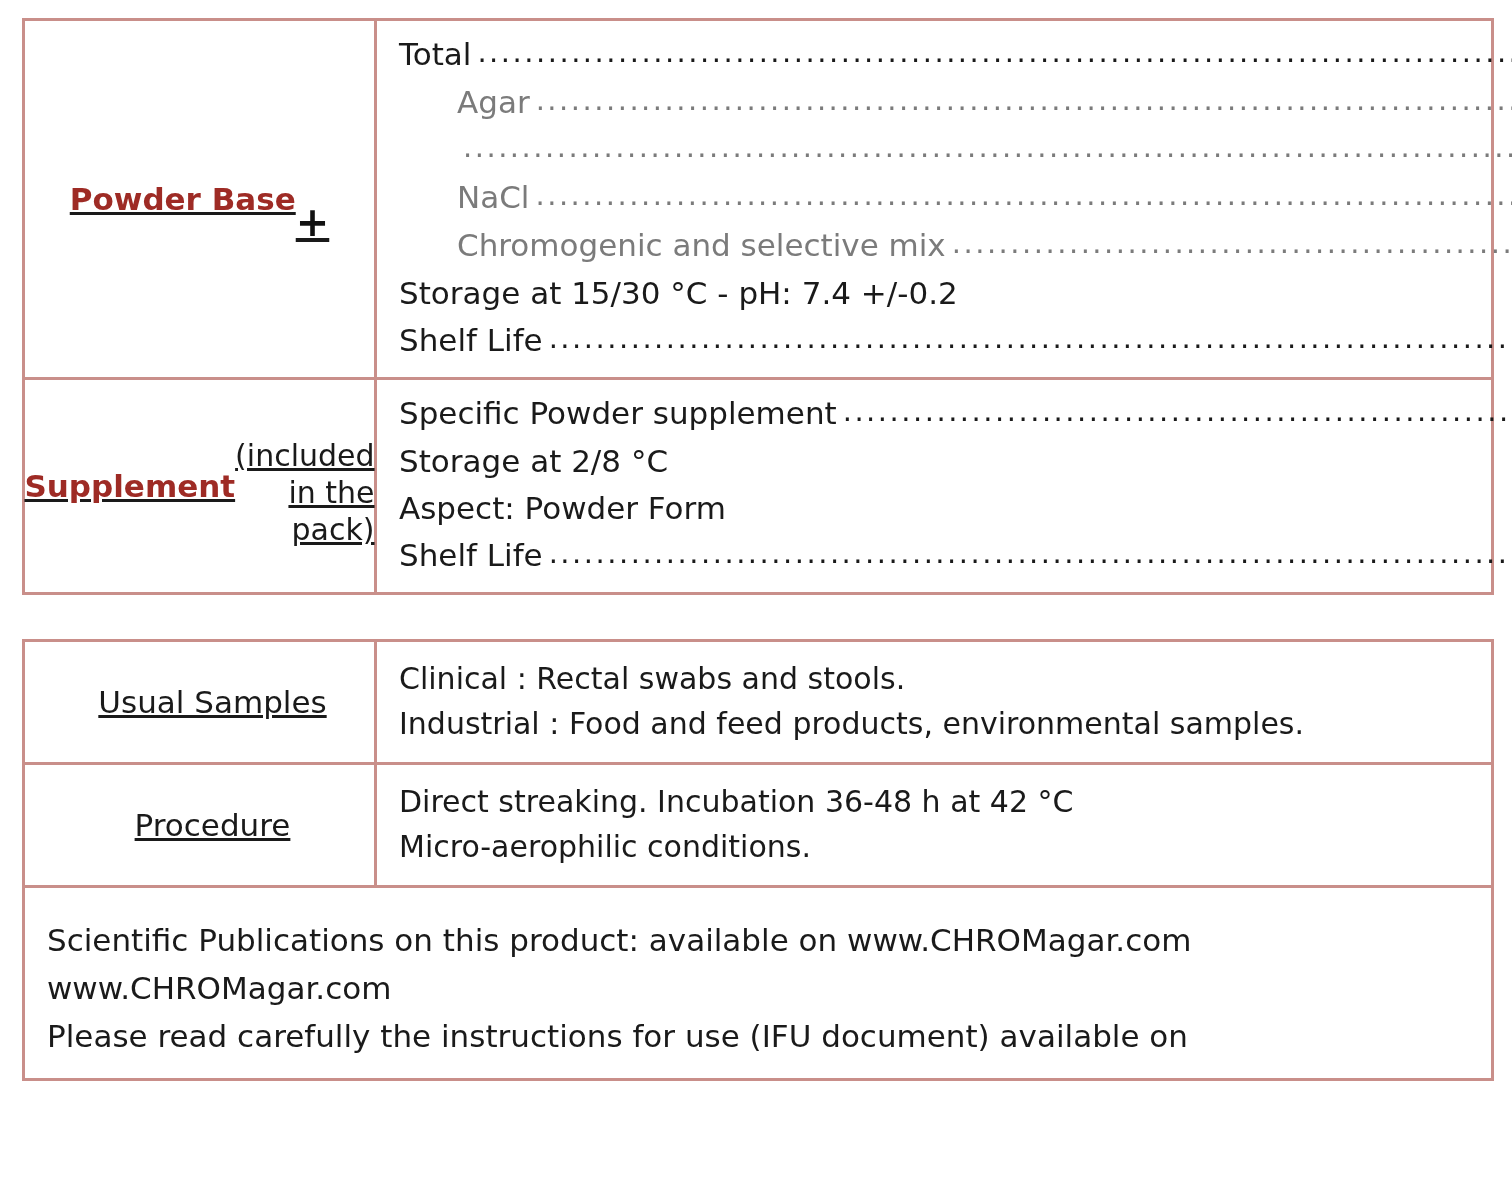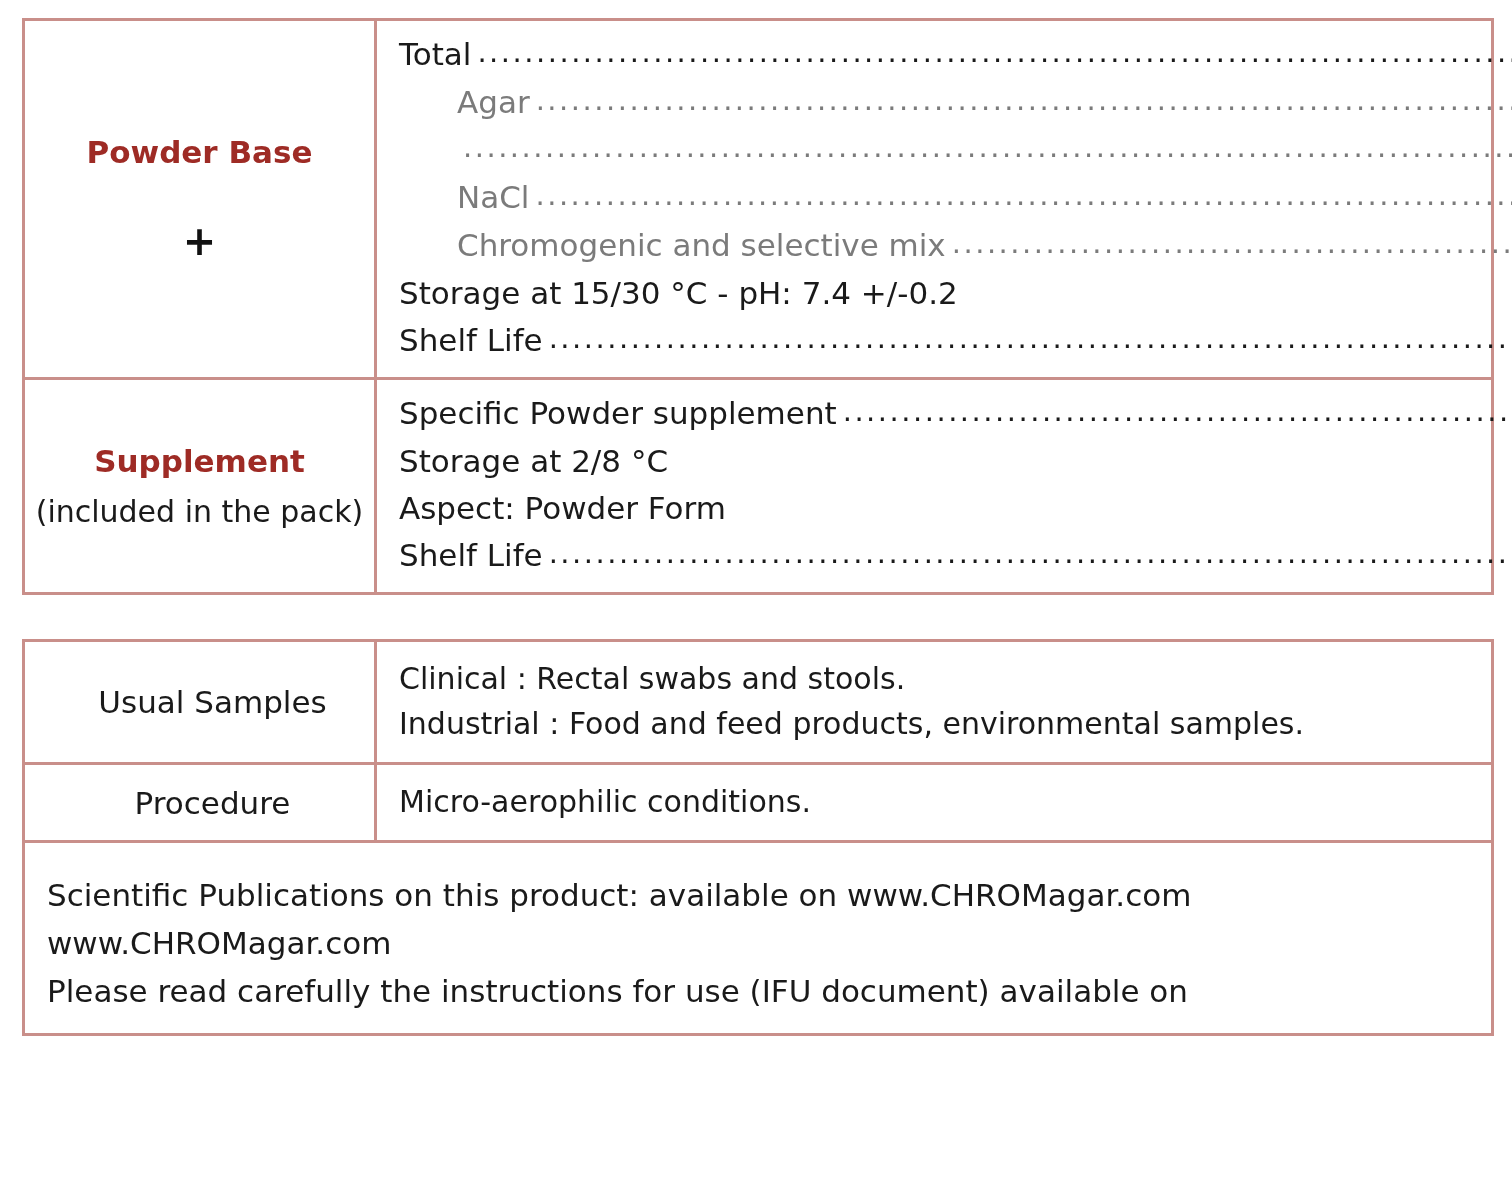--- a/index.html
+++ b/index.html
@@ -38,25 +38,26 @@
   }
   .tbl .row + .row {
     border-top: 3px solid #c98f8a;
   }
   .cell-label {
     width: 352px;
     flex: 0 0 352px;
     border-right: 3px solid #c98f8a;
     box-sizing: border-box;
     display: flex;
-    flex-direction: column;
+    flex-direction: row;
     align-items: center;
     justify-content: center;
-    text-align: center;
+    text-align: right;
     padding: 8px 10px;
+    text-decoration: underline;
   }
   .cell-body {
     flex: 1 1 auto;
     box-sizing: border-box;
     padding: 10px 22px 12px 22px;
   }
 
   
   .lbl-strong {
     color: #9e2b25;
@@ -215,20 +216,21 @@
         <div class="para">Clinical : Rectal swabs and stools.</div>
         <div class="para">Industrial : Food and feed products, environmental samples.</div>
       </div>
     </div>
 
     <div class="row">
       <div class="cell-label">
         <div class="lbl-plain">Procedure</div>
       </div>
       <div class="cell-body">
+        <div class="para">Direct streaking. Incubation 36-48 h at 42 °C</div>
         <div class="para">Micro-aerophilic conditions.</div>
       </div>
     </div>
 
     <div class="footer-row">
       <div class="para">Scientific Publications on this product: available on www.CHROMagar.com</div>
       <div class="para">www.CHROMagar.com</div>
       <div class="para">Please read carefully the instructions for use (IFU document) available on</div>
     </div>
 

